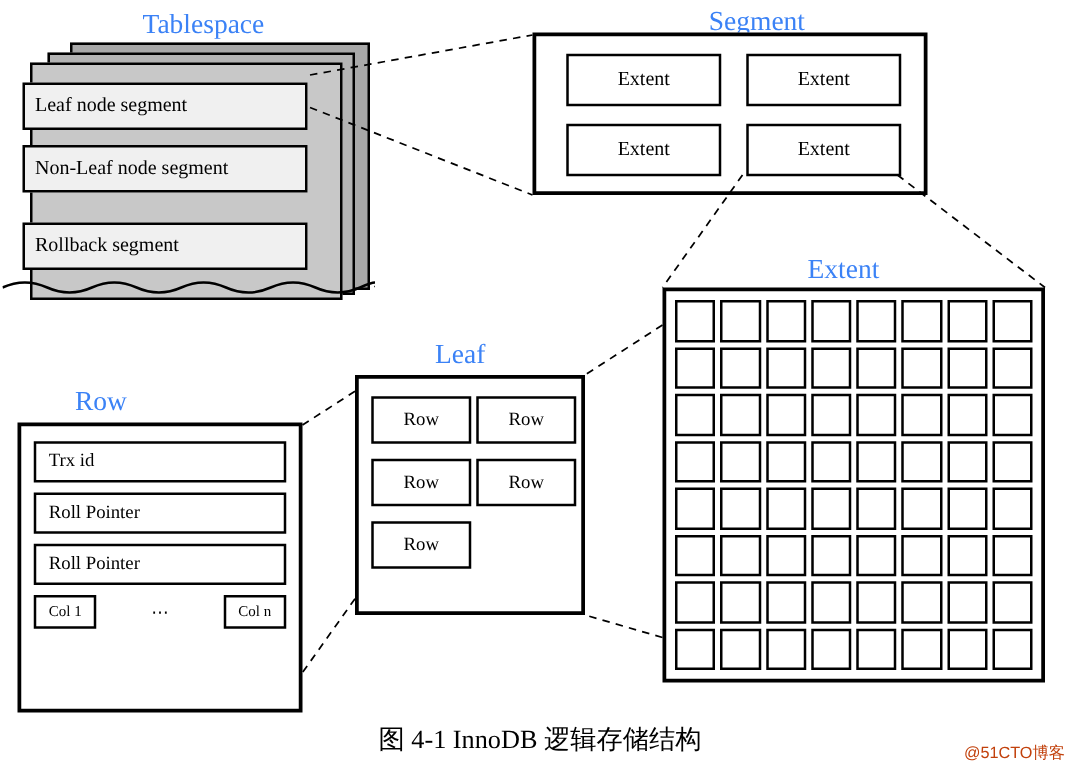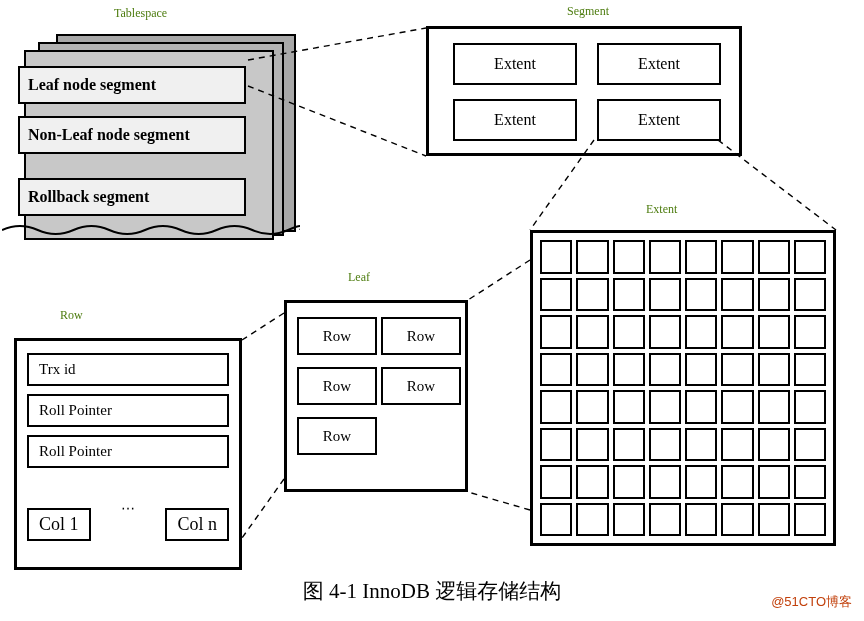--- a/index.html
+++ b/index.html
@@ -1,25 +1,25 @@
 <!DOCTYPE html>
 <html><head>
 <meta charset="utf-8">
 <style>
 * { margin: 0; padding: 0; box-sizing: border-box; font-family: "Times New Roman", serif; }
 body { width: 864px; height: 621px; background: #fff; position: relative; }
 
-.label { position: absolute; font-size: 12px; color: #4d7c0f; }
+.label { position: absolute; font-size: 22px; color: #3b82f6; }
 
 
 .tablespace { position: absolute; top: 34px; left: 14px; width: 280px; height: 200px; }
 .sheet { position: absolute; border: 2px solid #000; background: #b0b0b0; width: 248px; height: 32px; }
 .sheet.s3 { top: 0; left: 42px; width: 240px; height: 198px; background: #a8a8a8; border-right: 2px solid #000; border-top: 2px solid #000; }
 .sheet.s2 { top: 8px; left: 24px; width: 246px; height: 194px; background: #b4b4b4; }
-.sheet.s1 { top: 16px; left: 10px; width: 250px; height: 190px; background: #c8c8c8; font-weight: bold; }
+.sheet.s1 { top: 16px; left: 10px; width: 250px; height: 190px; background: #c8c8c8; }
 .seg-bar { position: absolute; left: -8px; width: 228px; height: 38px; background: #f0f0f0; border: 2px solid #000; padding-left: 8px; display: flex; align-items: center; font-size: 16px; }
 .seg1 { top: 14px; }
 .seg2 { top: 64px; }
 .seg3 { top: 126px; }
 .ts-wavy { position: absolute; bottom: -2px; left: -12px; width: 298px; height: 14px; }
 
 
 .segment-box { position: absolute; top: 26px; left: 426px; width: 316px; height: 130px; border: 3px solid #000; background: #fff; }
 .extent-cell { position: absolute; width: 124px; height: 42px; border: 2px solid #000; display: flex; align-items: center; justify-content: center; font-size: 16px; }
 
@@ -29,21 +29,21 @@
 .gcell { border: 2px solid #000; background: #fff; }
 
 
 .page-box { position: absolute; top: 300px; left: 284px; width: 184px; height: 192px; border: 3px solid #000; background: #fff; }
 .row-cell { position: absolute; width: 80px; height: 38px; border: 2px solid #000; display: flex; align-items: center; justify-content: center; font-size: 15px; }
 
 
 .row-box { position: absolute; top: 338px; left: 14px; width: 228px; height: 232px; border: 3px solid #000; background: #fff; padding: 12px 10px; display: flex; flex-direction: column; gap: 8px; }
 .row-field { border: 2px solid #000; padding: 6px 10px; font-size: 15px; }
 .cols { display: flex; align-items: center; gap: 8px; }
-.col-box { border: 2px solid #000; padding: 4px 10px; font-size: 18px; margin-top: 32px; }
+.col-box { border: 2px solid #000; padding: 4px 10px; font-size: 12px; }
 .dots { font-size: 14px; flex: 1; text-align: center; }
 
 
 .caption { position: absolute; bottom: 16px; left: 0; width: 100%; text-align: center; font-size: 21px; }
 
 .watermark { position: absolute; bottom: 10px; right: 12px; color: #c2410c; font-size: 13px; font-family: Arial, sans-serif; }
 
 svg.connector { position: absolute; top: 0; left: 0; width: 864px; height: 621px; pointer-events: none; }
 svg.connector line { stroke: #000; stroke-width: 1.4; stroke-dasharray: 6 5; }
 </style>

